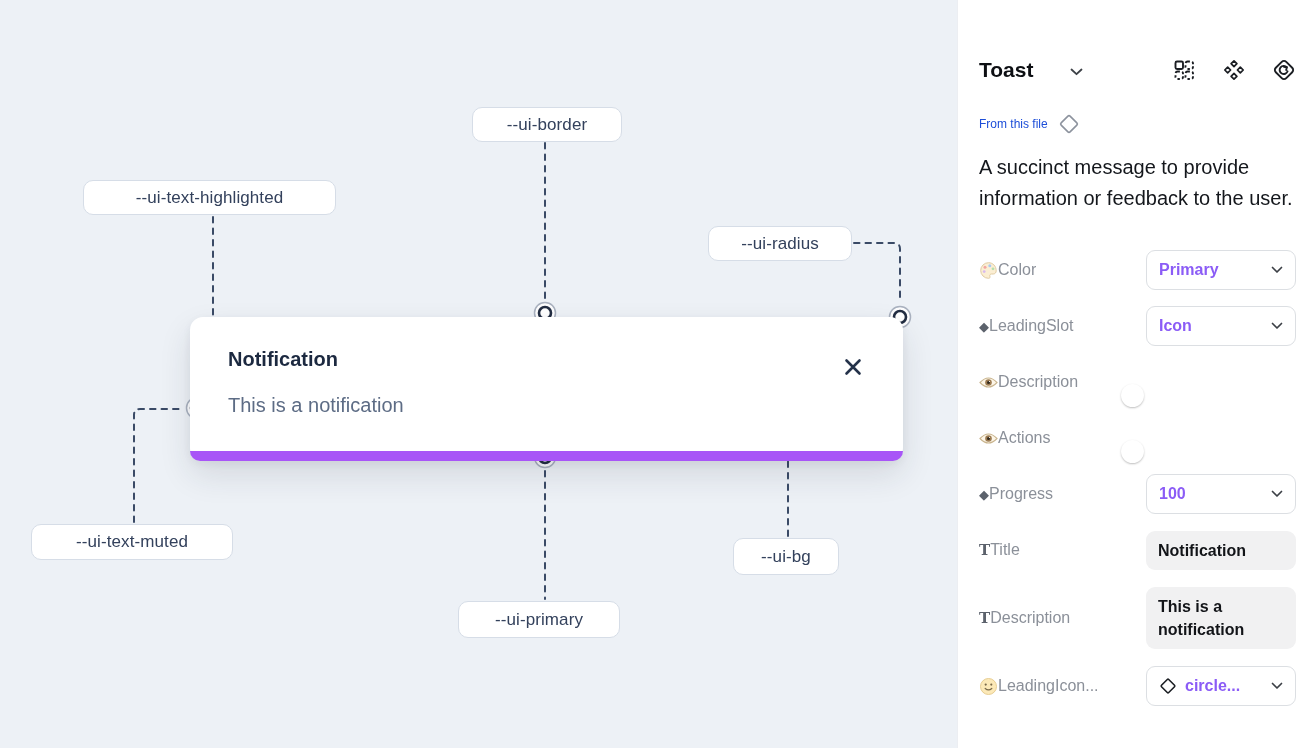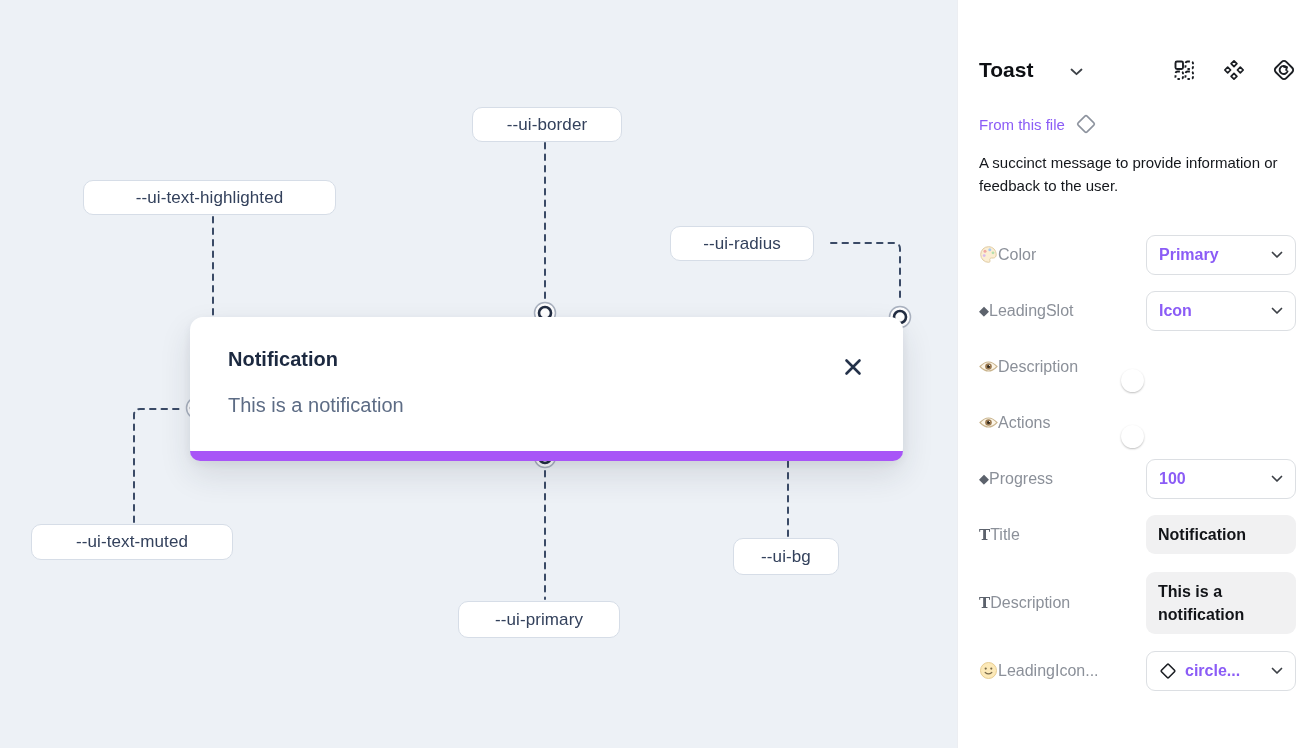--- a/index.html
+++ b/index.html
@@ -10,21 +10,21 @@
 
   
   .stage { position:relative; width:957px; height:748px; background:#edf1f6; overflow:hidden; }
   .overlay { position:absolute; left:0; top:0; width:957px; height:748px; }
 
   .pill { position:absolute; display:flex; align-items:center; justify-content:center;
           background:#fff; border:1.5px solid #d6dde7; border-radius:10px;
           font-size:17px; color:#33415c; letter-spacing:.1px; white-space:nowrap; }
   .pill-highlighted { left:83px;  top:180px; width:253px; height:35px; }
   .pill-border      { left:472px; top:107px; width:150px; height:35px; }
-  .pill-radius      { left:670px; top:226px; width:144px; height:35px; }
+  .pill-radius      { left:708px; top:226px; width:144px; height:35px; }
   .pill-muted       { left:31px;  top:524px; width:202px; height:36px; }
   .pill-primary     { left:458px; top:601px; width:162px; height:37px; }
   .pill-bg          { left:733px; top:538px; width:106px; height:37px; }
 
   .toast-card { position:absolute; left:190px; top:317px; width:713px; height:144px;
                 background:#fff; border-radius:13px;
                 box-shadow:0 14px 32px rgba(30,41,59,.12), 0 3px 8px rgba(30,41,59,.06); }
   .toast-title { position:absolute; left:38px; top:31px; font-size:20px; font-weight:600; color:#1c2940; }
   .toast-desc  { position:absolute; left:38px; top:77px; font-size:20px; font-weight:400; color:#5d6c85; }
   .toast-close { position:absolute; right:39px; top:39px; width:22px; height:22px; cursor:pointer; }
@@ -34,23 +34,23 @@
   
   .panel { position:relative; width:355px; height:748px; background:#fff;
            border-left:1px solid #eceef2; padding:58px 16px 0 21px; }
   .panel-header { display:flex; align-items:center;gap:27px; }
   .panel-title { font-size:21px; font-weight:700; color:#0d0f13; }
   .title-chev { margin-left:10px; margin-top:4px; cursor:pointer; }
   .header-icons { margin-left:auto; display:flex; gap:26px; align-items:center; }
   .icon-btn { width:24px; height:24px; cursor:pointer; display:flex; align-items:center; justify-content:center; }
 
   .source-row { display:flex; align-items:center; gap:10px; margin-top:31px; }
-  .source-label { font-size:15px; color:#8b5cf6;text-align:right; }
-
-  .panel-desc { margin-top:17px; width:332px; font-size:15px; line-height:1.53; color:#14171c; }
+  .source-label { font-size:12px; color:#1d4ed8;text-align:right; }
+
+  .panel-desc { margin-top:17px; width:332px; font-size:20px; line-height:1.53; color:#14171c; }
 
   .props { margin-top:29px; }
   .prow { display:flex; align-items:center; min-height:56px; }
   .prow.tall { min-height:80px; }
   .plabel { flex:1; display:flex; align-items:center; gap:0; font-size:16px; color:#8b9099; min-width:0; }
   .plabel .txt { overflow:hidden; text-overflow:ellipsis; white-space:nowrap; }
   .t-glyph { font-family:"DejaVu Serif", serif; font-weight:700; font-size:15px; color:#5c626c; }
   .diamond-glyph { font-size:13px; color:#5c626c; }
   .pcontrol { width:150px; flex:none; }
 

